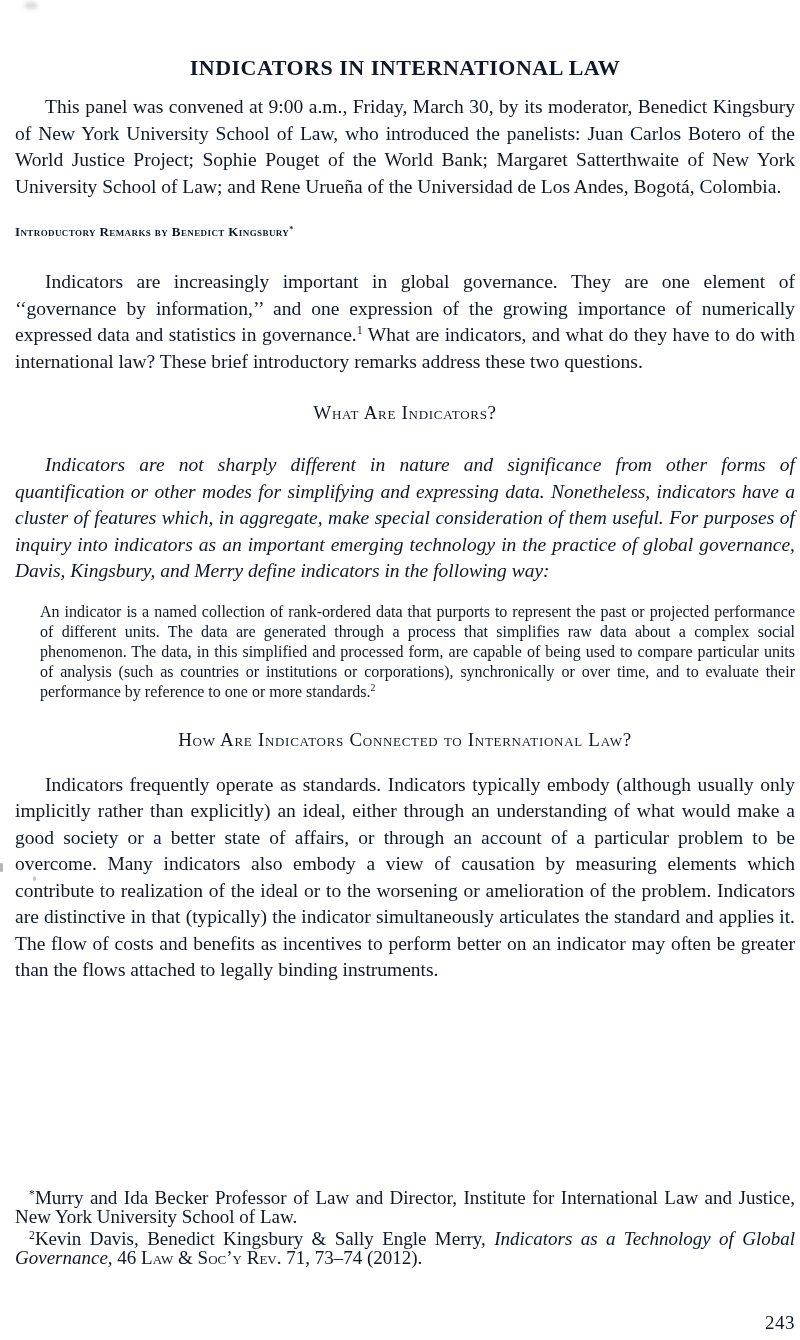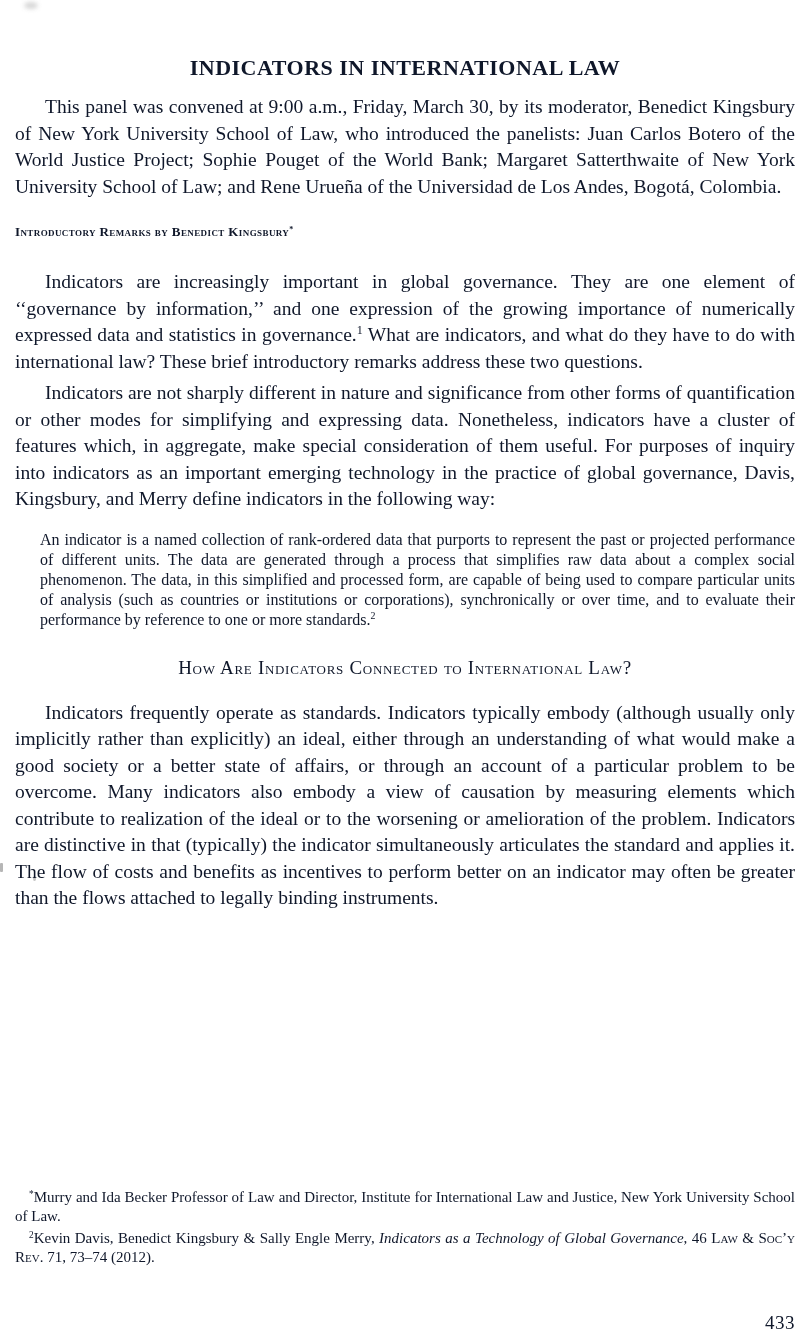--- a/index.html
+++ b/index.html
@@ -22,37 +22,37 @@
   #p-intro   { margin-top:13px; }
   h2.remarks-heading {
     margin:24px 0 0 0; font-size:13px; font-weight:bold;
     font-variant:small-caps; letter-spacing:0.4px;
   }
   #p-remarks { margin-top:29px; }
   h3.center-heading {
     margin:27px 0 0 0; text-align:center; font-weight:normal;
     font-size:19px; font-variant:small-caps; letter-spacing:0.7px;
   }
-  #p-what    { margin-top:5px; }
+  #p-what    { margin-top:28px;font-style:italic; }
   blockquote.definition-quote {
     margin:17px 0 0 25px; padding:0; width:755px; box-sizing:border-box;
     font-size:16px; line-height:20px; text-align:justify;
   }
   #p-working { margin-top:19px; }
   #how-heading { }
   #p-how     { margin-top:21px; }
 
   sup.ref {
     font-size:0.62em; vertical-align:baseline;
     position:relative; top:-0.55em; line-height:0;
   }
 
   .footnotes {
     position:absolute; left:15px; top:1188px; width:780px;
-    font-size:15px; line-height:19px; text-align:justify;
+    font-size:19px; line-height:19px; text-align:justify;
   }
   .footnote { margin:0; text-indent:14px; }
   .footnote + .footnote { margin-top:3px; }
   .fn-sc { font-variant:small-caps; }
   .fn-it { font-style:italic; }
 
   .page-number {
     position:absolute; right:5px; top:1312px;
     font-size:19px; letter-spacing:0.5px;
   }
@@ -83,20 +83,21 @@
   <div class="content">
 
     <h1 class="article-title">INDICATORS IN INTERNATIONAL LAW</h1>
 
     <p class="body" id="p-intro">This panel was convened at 9:00 a.m., Friday, March 30, by its moderator, Benedict Kingsbury of New York University School of Law, who introduced the panelists: Juan Carlos Botero of the World Justice Project; Sophie Pouget of the World Bank; Margaret Satterthwaite of New York University School of Law; and Rene Urueña of the Universidad de Los Andes, Bogotá, Colombia.</p>
 
     <h2 class="remarks-heading"><span>Introductory Remarks by Benedict Kingsbury</span><sup class="ref">*</sup></h2>
 
     <p class="body" id="p-remarks"><span>Indicators are increasingly important in global governance. They are one element of ‘‘governance by information,’’ and one expression of the growing importance of numerically expressed data and statistics in governance.</span><sup class="ref">1</sup><span> What are indicators, and what do they have to do with international law? These brief introductory remarks address these two questions.</span></p>
 
+    <h3 class="center-heading" id="what-heading">What Are Indicators?</h3>
 
     <p class="body" id="p-what">Indicators are not sharply different in nature and significance from other forms of quantification or other modes for simplifying and expressing data. Nonetheless, indicators have a cluster of features which, in aggregate, make special consideration of them useful. For purposes of inquiry into indicators as an important emerging technology in the practice of global governance, Davis, Kingsbury, and Merry define indicators in the following way:</p>
 
     <blockquote class="definition-quote"><span>An indicator is a named collection of rank-ordered data that purports to represent the past or projected performance of different units. The data are generated through a process that simplifies raw data about a complex social phenomenon. The data, in this simplified and processed form, are capable of being used to compare particular units of analysis (such as countries or institutions or corporations), synchronically or over time, and to evaluate their performance by reference to one or more standards.</span><sup class="ref">2</sup></blockquote>
 
 
     <h3 class="center-heading" id="how-heading">How Are Indicators Connected to International Law?</h3>
 
     <p class="body" id="p-how">Indicators frequently operate as standards. Indicators typically embody (although usually only implicitly rather than explicitly) an ideal, either through an understanding of what would make a good society or a better state of affairs, or through an account of a particular problem to be overcome. Many indicators also embody a view of causation by measuring elements which contribute to realization of the ideal or to the worsening or amelioration of the problem. Indicators are distinctive in that (typically) the indicator simultaneously articulates the standard and applies it. The flow of costs and benefits as incentives to perform better on an indicator may often be greater than the flows attached to legally binding instruments.</p>
 
@@ -104,15 +105,15 @@
 
   <div class="footnotes">
 
     <p class="footnote"><sup class="ref">*</sup><span>Murry and Ida Becker Professor of Law and Director, Institute for International Law and Justice, New York University School of Law.</span></p>
 
 
     <p class="footnote"><sup class="ref">2</sup><span>Kevin Davis, Benedict Kingsbury &amp; Sally Engle Merry, </span><span class="fn-it">Indicators as a Technology of Global Governance</span><span>, 46 </span><span class="fn-sc">Law &amp; Soc’y Rev.</span><span> 71, 73–74 (2012).</span></p>
 
   </div>
 
-  <div class="page-number">433</div>
+  <div class="page-number">243</div>
 
 </div>
 
 </body></html>

